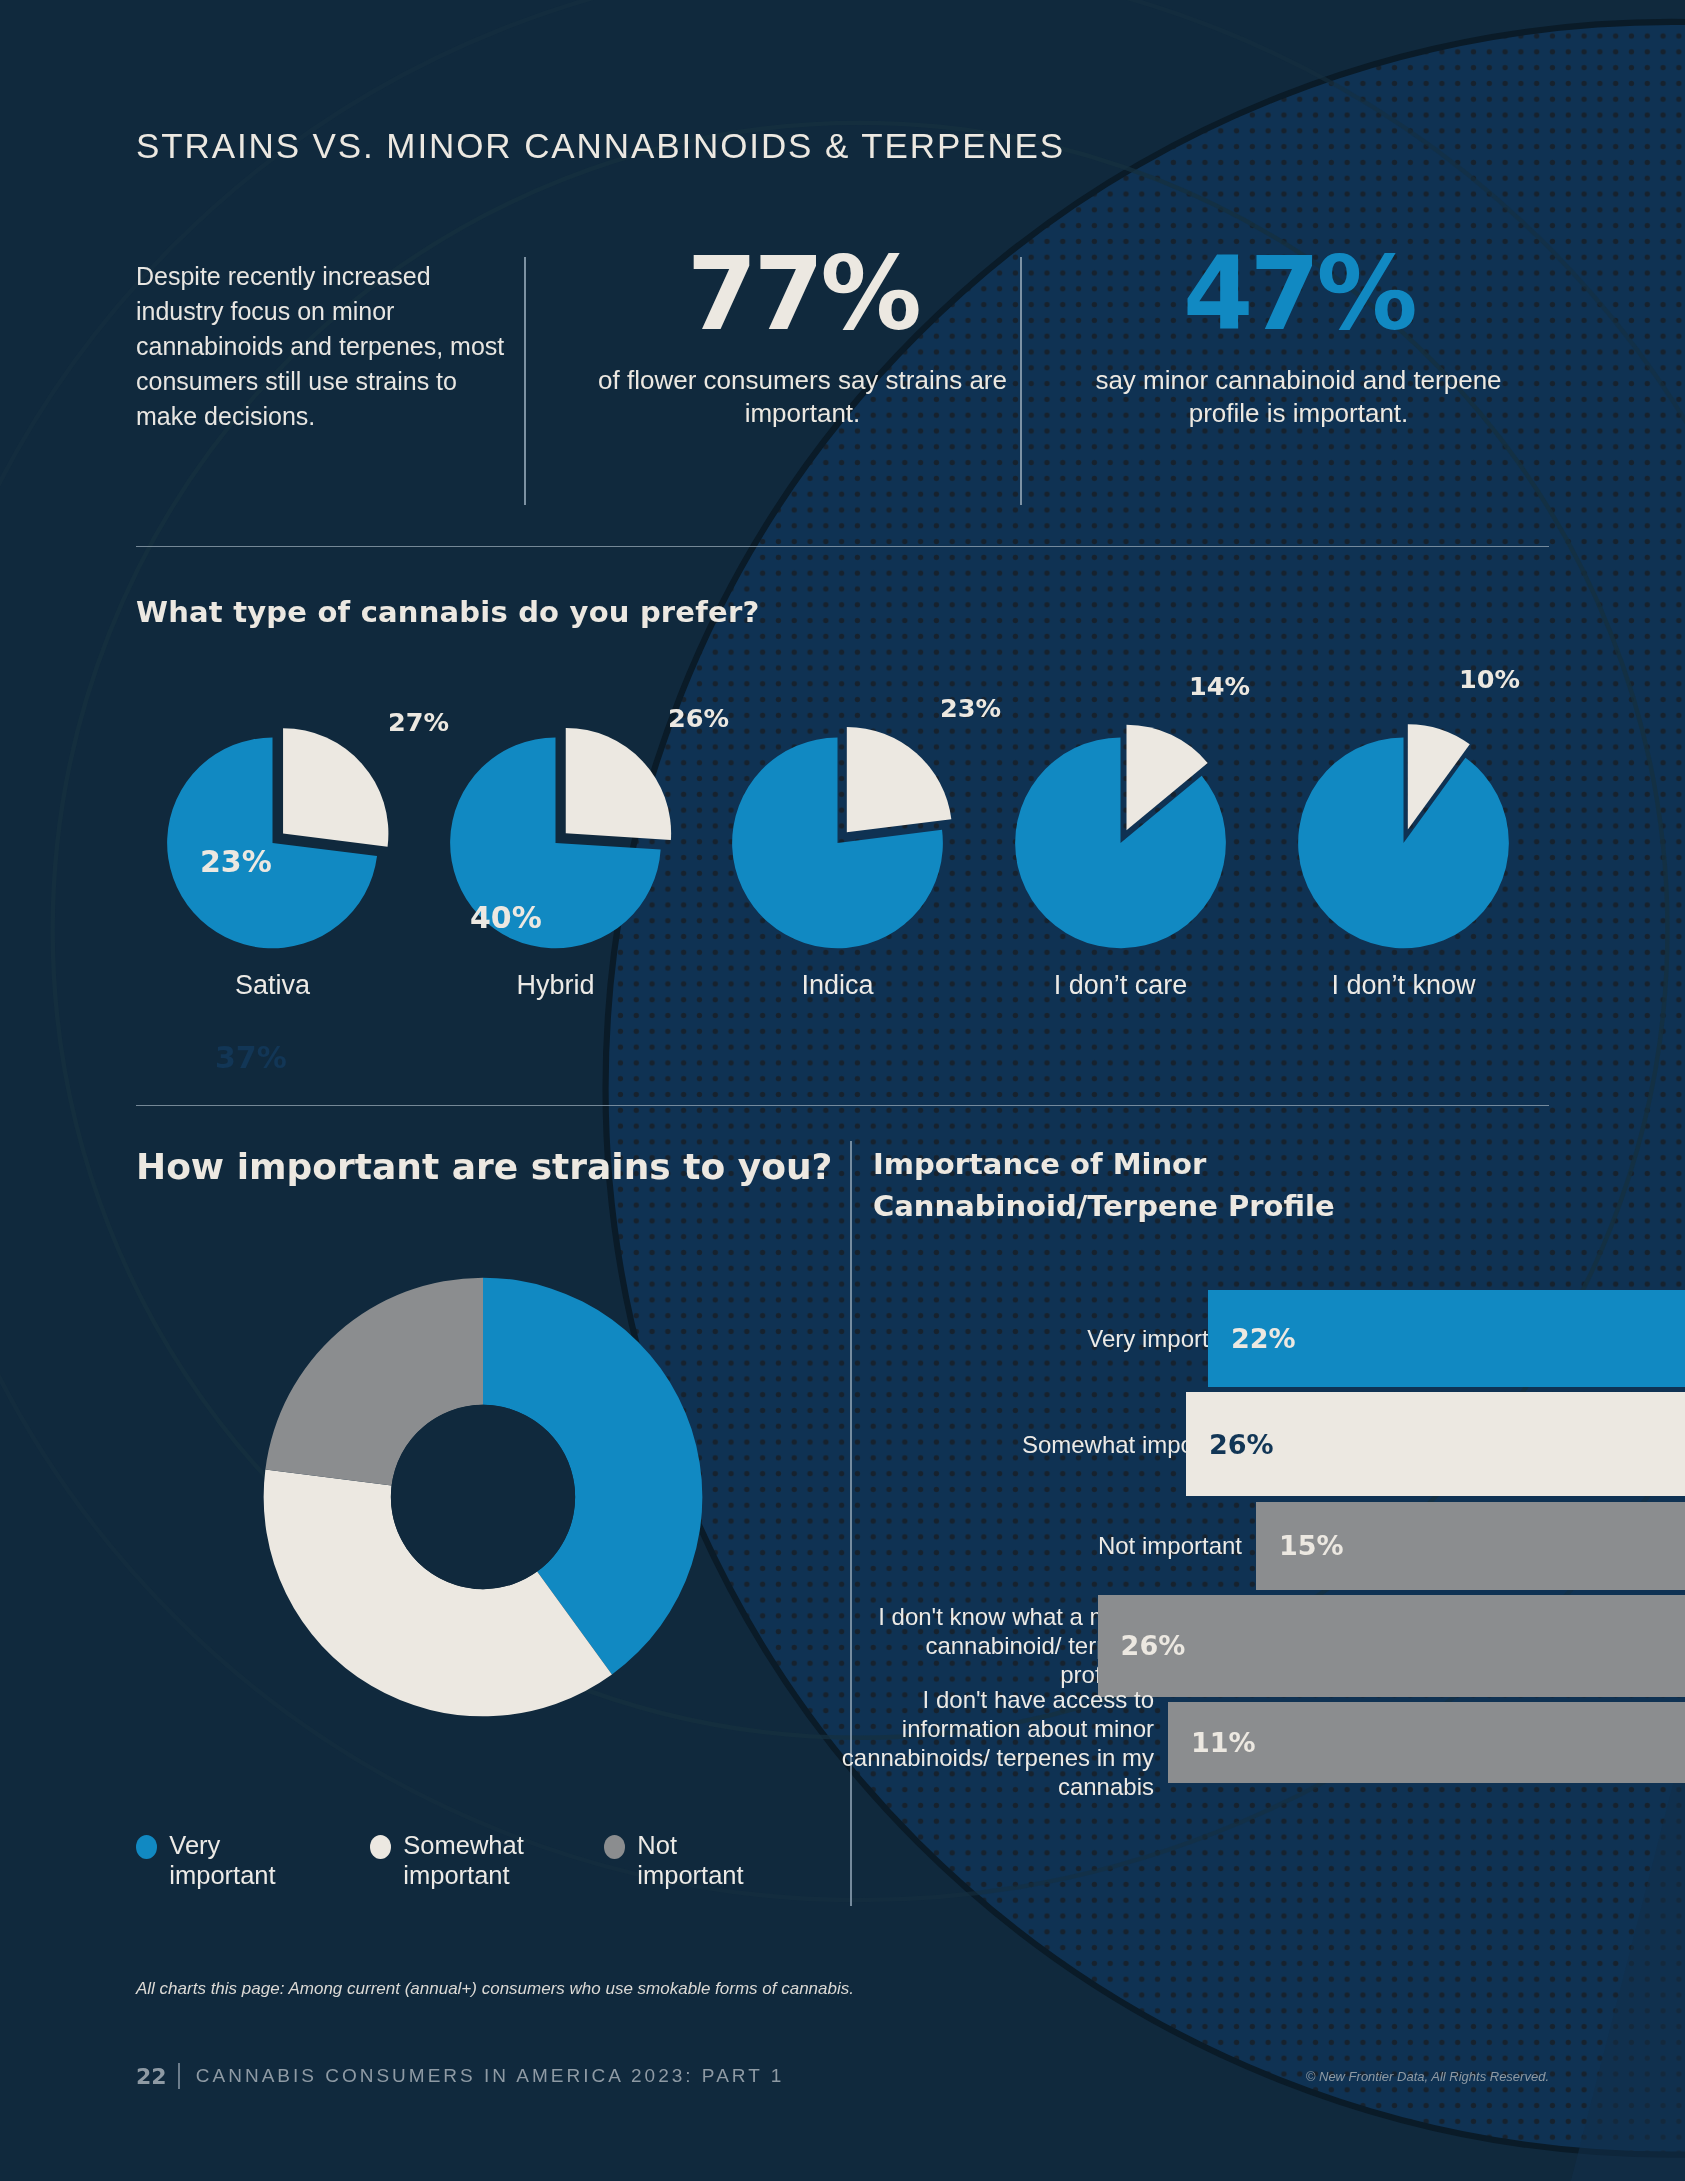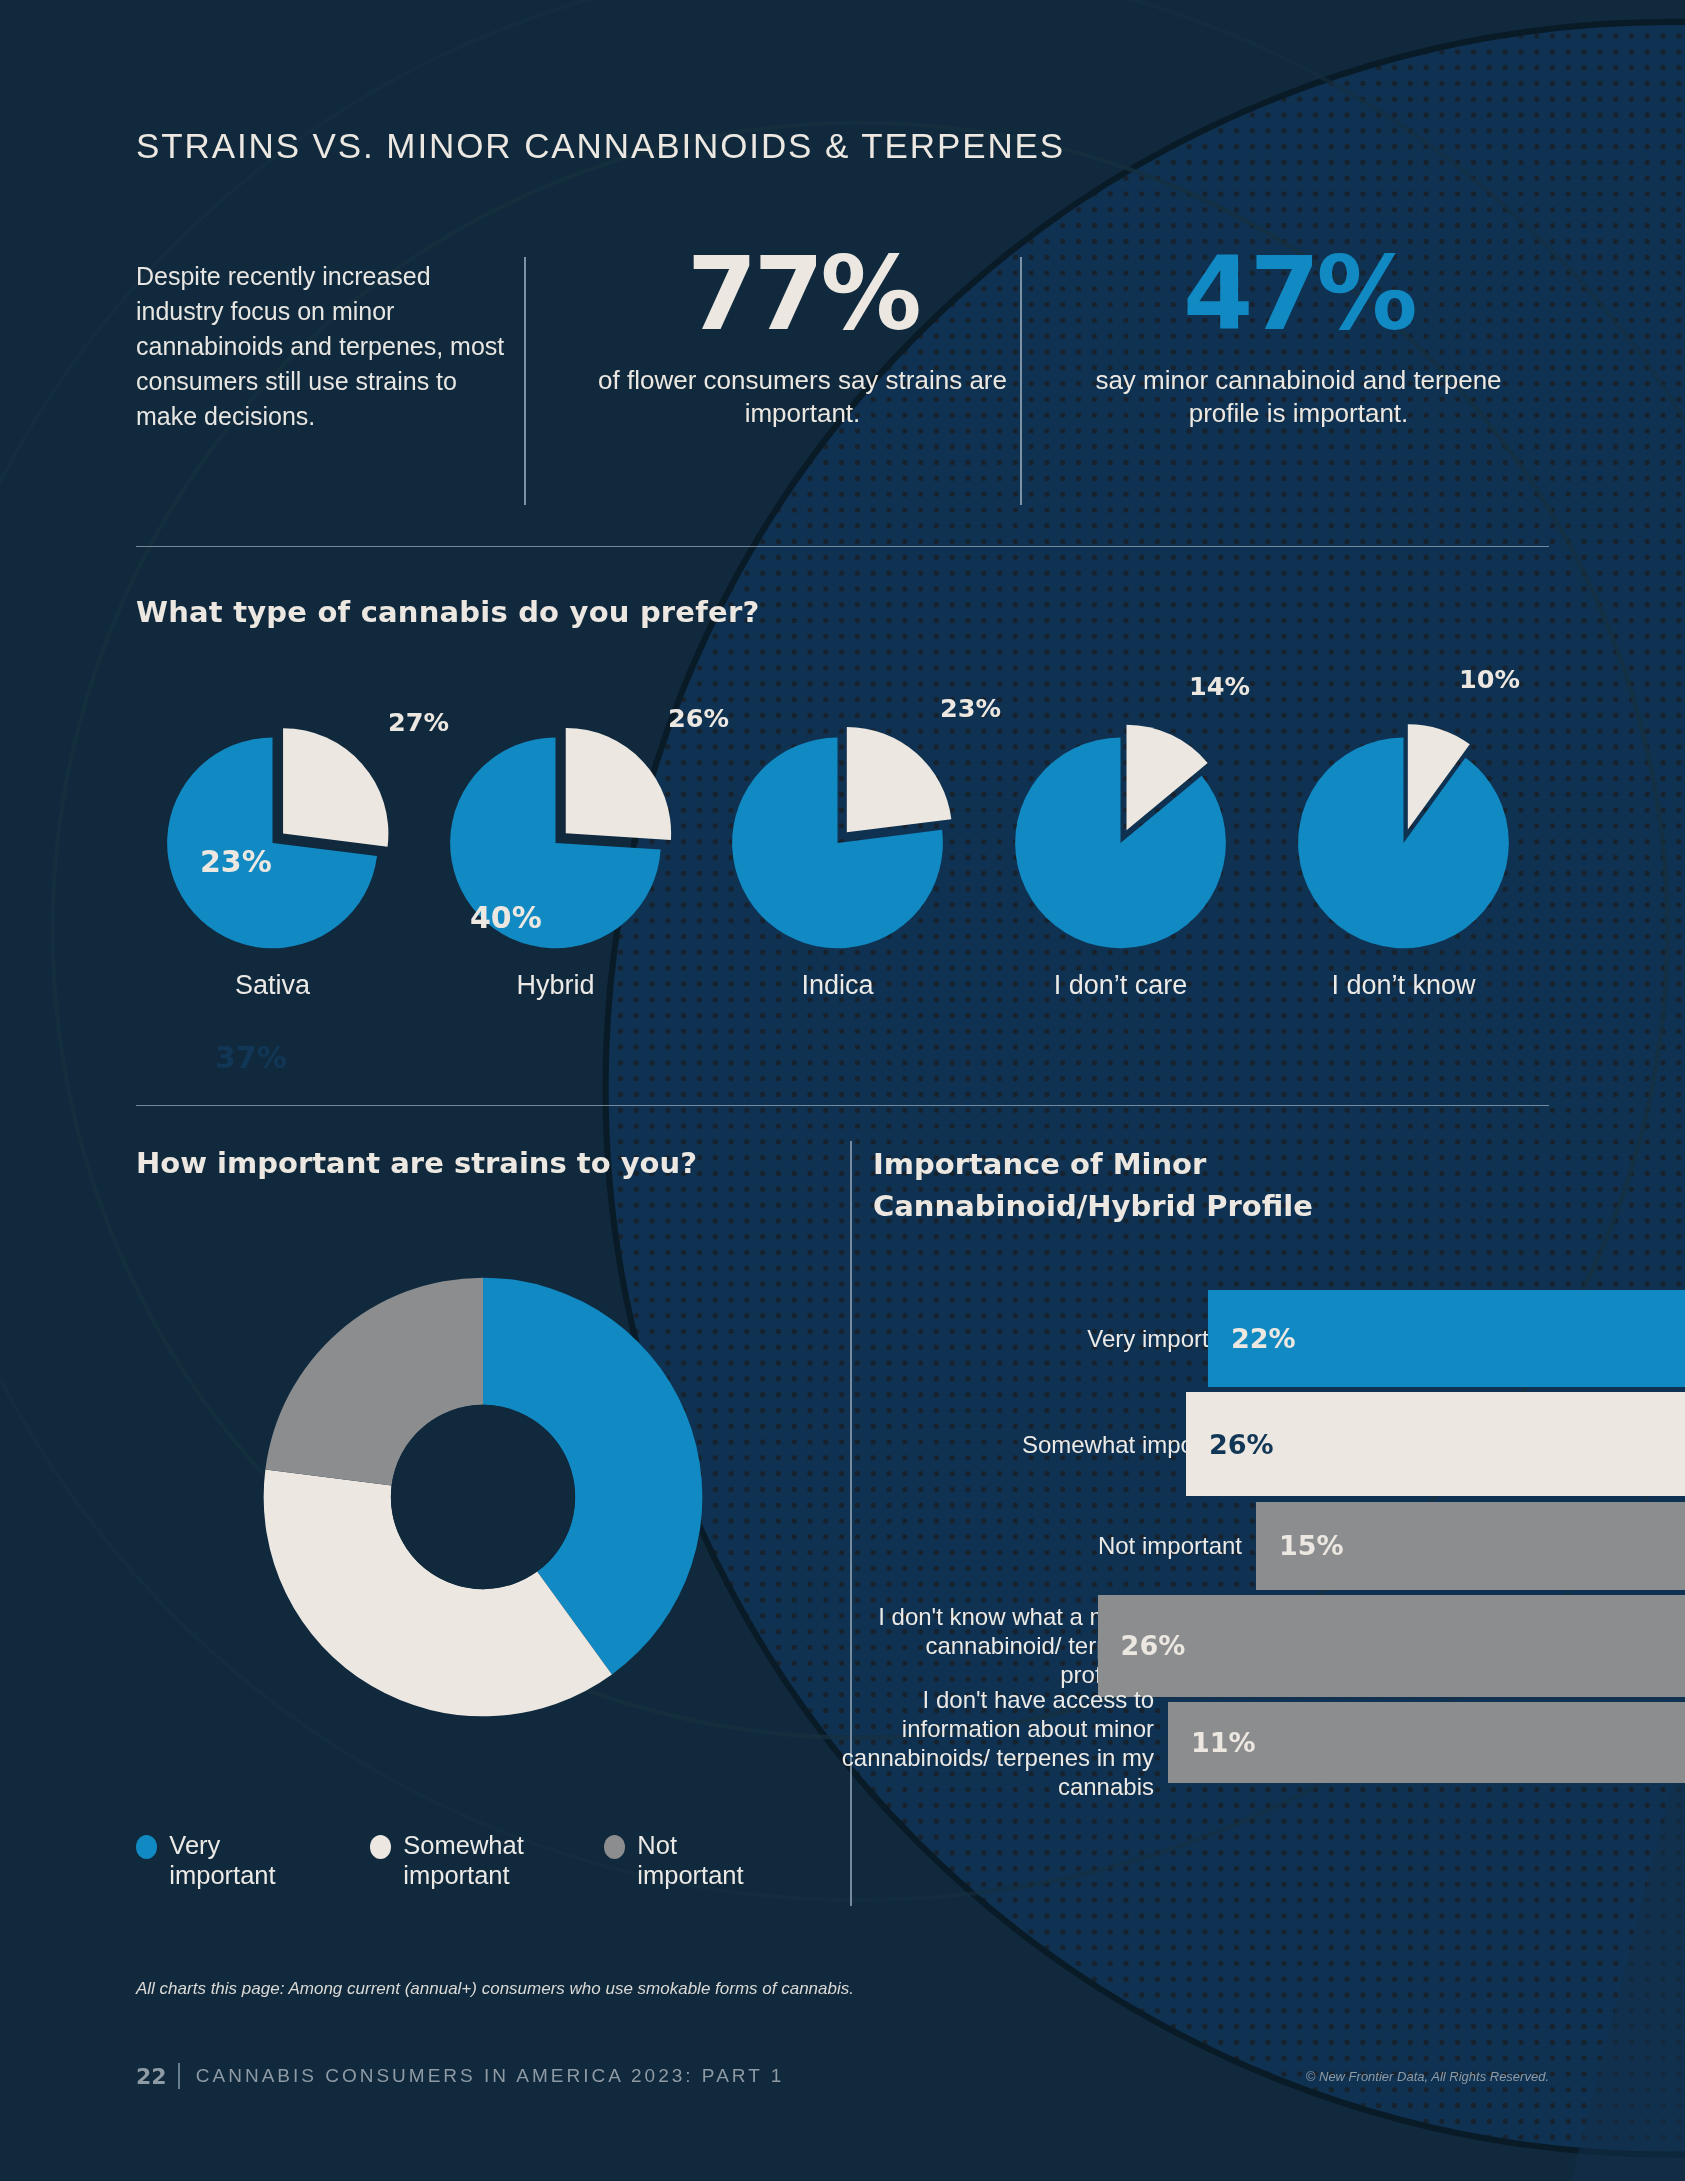--- a/index.html
+++ b/index.html
@@ -54,21 +54,21 @@
   .hrule{position:absolute;height:0.9px;background:#97a8b6;opacity:.75;}
   #rule-1{left:136px;top:546px;width:1413px;}
   #rule-2{left:136px;top:1105px;width:1413px;}
 
   
   .sec-h{
     position:absolute;color:#ece8e1;font-weight:bold;
     font-family:"DejaVu Sans",sans-serif;
   }
   #q1-heading{left:136px;top:595px;font-size:29px;letter-spacing:0.2px;}
-  #q2-heading{left:136px;top:1146px;font-size:29px;}
+  #q2-heading{left:136px;top:1146px;font-size:36px;}
   #q3-heading{left:873px;top:1143px;font-size:29px;line-height:42px;width:544px;}
 
   
   #pie-row{position:absolute;left:132px;top:711px;width:1431px;height:325px;}
   .pie-cell{position:absolute;top:0;width:281px;text-align:center;}
   .pie-cell .pie-wrap{position:relative;width:281px;height:255px;}
   .pie-cell svg{display:block;margin:0 auto;}
   .pie-pct{
     position:absolute;color:#ece8e1;font-weight:bold;
     font-family:"DejaVu Sans",sans-serif;font-size:25.5px;
@@ -278,21 +278,21 @@
           <div>Not</div>
           <div>important</div>
         </span>
       </div>
     </div>
 
   <div id="mid-div"></div>
 
   <div class="sec-h" id="q3-heading">
     <div>Importance of Minor</div>
-    <div>Cannabinoid/Hybrid Profile</div>
+    <div>Cannabinoid/Terpene Profile</div>
   </div>
 
   <div id="bar-block">
       <div class="bar-row" style="height: 97px; margin-bottom: 5.3px;">
         <div class="bar-label" style="width: 369px; margin-left: 0px;">Very important</div>
         <div class="bar-rect" style="background: rgb(17, 137, 194); height: 97px; width: 930px; margin-left: -48px;">
           <span class="bar-val" style="color: rgb(236, 232, 225);">22%</span>
         </div>
       </div>
       <div class="bar-row" style="height: 104px; margin-bottom: 5.3px;">

